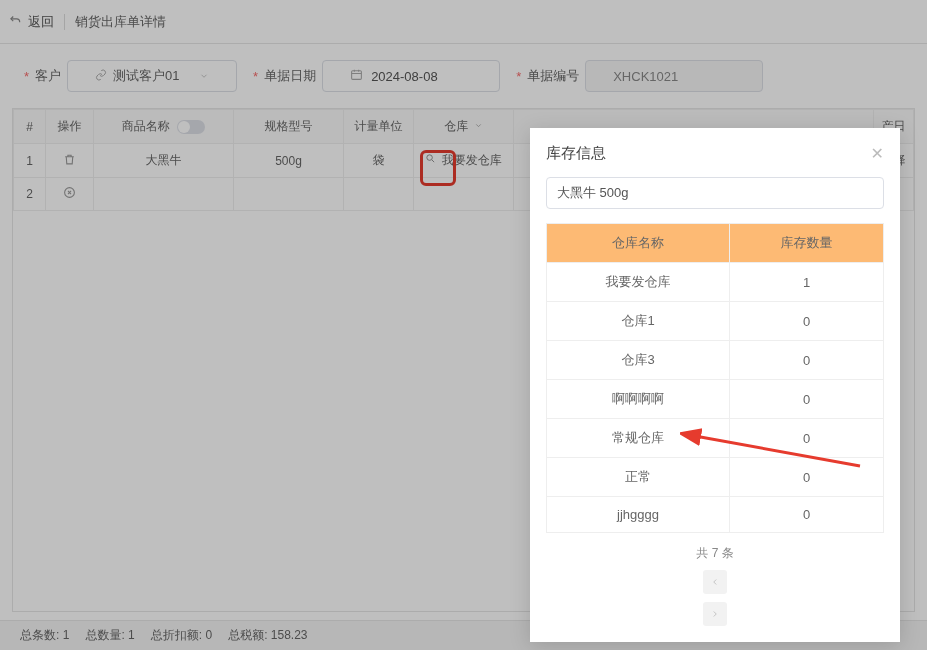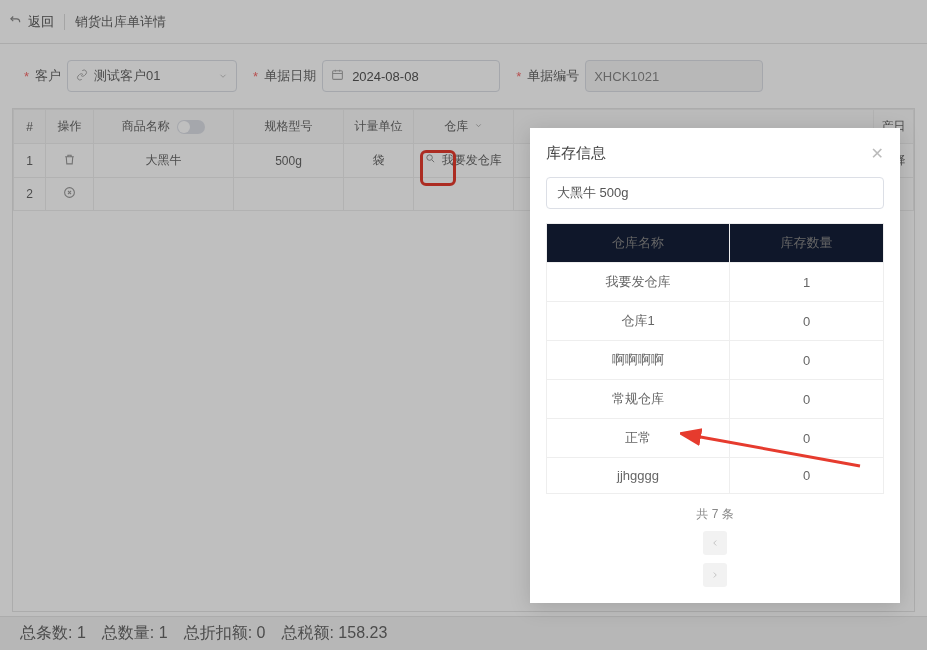--- a/index.html
+++ b/index.html
@@ -6,42 +6,42 @@
 body { font-family: -apple-system, "PingFang SC", "Microsoft YaHei", sans-serif; font-size: 13px; background: #fff; width: 927px; height: 650px; overflow: hidden; position: relative; color: #333; }
 .overlay { position: absolute; inset: 0; background: rgba(0,0,0,0.25); z-index: 5; }
 .topbar { height: 44px; display: flex; align-items: center; padding: 0 8px; border-bottom: 1px solid #e6e6e6; background: #fff; }
 .back-group { display: flex; align-items: center; gap: 6px; color: #555; cursor: pointer; }
 .divider-v { width: 1px; height: 16px; background: #ddd; margin: 0 10px; }
 .title { color: #666; }
 .form-row { display: flex; align-items: center; gap: 16px; padding: 16px 24px; background: #fff; }
 .form-item { display: flex; align-items: center; gap: 6px; }
 .req { color: #f56c6c; }
 .label { color: #666; }
-.select, .input { height: 32px; border: 1px solid #dcdfe6; border-radius: 4px; padding: 0 8px; display: flex; align-items: center; background: #fff; color: #666; }
+.select, .input { height: 32px; border: 1px solid #dcdfe6; border-radius: 4px; padding: 0 27px; display: flex; align-items: center; background: #fff; color: #666; }
 .select { width: 170px; justify-content: space-between; }
 .select .icon-group { display: flex; gap: 4px; align-items: center; color: #bbb; }
 .input { width: 178px; }
 .input.date { gap: 8px; color: #555; }
 .input.readonly { background: #f6f6f6; color: #888; }
 .table-wrap { margin: 0 12px; border: 1px solid #e6e6e6; background: #fff; }
 table { width: 100%; border-collapse: collapse; font-size: 12px; }
 th, td { border: 1px solid #eee; padding: 8px 6px; text-align: center; color: #666; white-space: nowrap; }
 th { background: #fafafa; font-weight: 500; }
 .toggle { display: inline-block; width: 28px; height: 14px; background: #dcdfe6; border-radius: 7px; position: relative; vertical-align: middle; margin-left: 4px; }
 .toggle::after { content: ""; position: absolute; width: 12px; height: 12px; background: #fff; border-radius: 50%; top: 1px; left: 1px; }
 .highlight-box { position: absolute; border: 3px solid #e63b2e; border-radius: 6px; width: 36px; height: 36px; top: 150px; left: 420px; z-index: 3; pointer-events: none; }
-.footer { position: absolute; bottom: 0; left: 0; right: 0; padding: 6px 20px; background: #f5f5f5; color: #666; font-size: 16px; border-top: 1px solid #e6e6e6; display: flex; gap: 16px; }
+.footer { position: absolute; bottom: 0; left: 0; right: 0; padding: 6px 20px; background: #f5f5f5; color: #666; font-size: 12px; border-top: 1px solid #e6e6e6; display: flex; gap: 16px; }
 .modal { position: absolute; top: 128px; left: 530px; width: 370px; background: #fff; border-radius: 0; z-index: 10; padding: 16px; box-shadow: 0 4px 20px rgba(0,0,0,0.15); }
 .modal-head { display: flex; justify-content: space-between; align-items: center; margin-bottom: 14px; }
 .modal-title { font-size: 15px; color: #444; }
 .close-x { color: #bbb; font-size: 16px; cursor: pointer; }
 .modal-search { width: 100%; height: 32px; border: 1px solid #dcdfe6; border-radius: 4px; padding: 0 10px; color: #555; display: flex; align-items: center; margin-bottom: 14px; }
 .modal-table { width: 100%; border: 1px solid #eee; border-collapse: collapse; }
 .modal-table th, .modal-table td { border: 1px solid #eee; padding: 10px 8px; text-align: center; color: #666; font-size: 13px; }
-.modal-table th { background: #0f172a; }
+.modal-table th { background: #fdba74; }
 .pager { display: flex; align-items: center; gap: 8px; margin-top: 12px; color: #888; font-size: 12px; flex-direction: column; }
 .pager-btn { width: 24px; height: 24px; background: #f2f2f2; border-radius: 3px; display: flex; align-items: center; justify-content: center; color: #aaa; }
 .arrow-annot { position: absolute; top: 418px; left: 680px; z-index: 11; pointer-events: none; }
 .chev { display: inline-block; }
 </style>
 </head>
 <body>
 
 <div class="topbar">
   <div class="back-group">
@@ -201,20 +201,24 @@
     <tbody id="modal-rows">
         <tr>
           <td>我要发仓库</td>
           <td>1</td>
         </tr>
         <tr>
           <td>仓库1</td>
           <td>0</td>
         </tr>
         <tr>
+          <td>仓库3</td>
+          <td>0</td>
+        </tr>
+        <tr>
           <td>啊啊啊啊</td>
           <td>0</td>
         </tr>
         <tr>
           <td>常规仓库</td>
           <td>0</td>
         </tr>
         <tr>
           <td>正常</td>
           <td>0</td>

